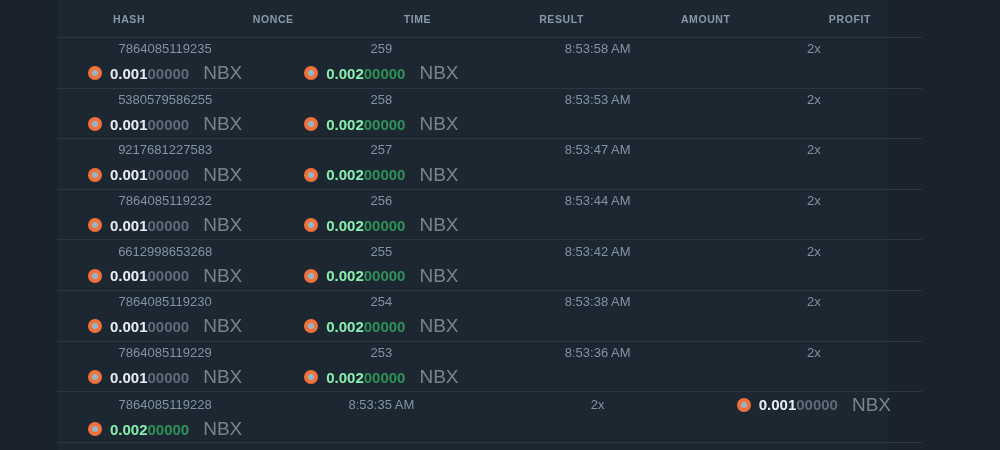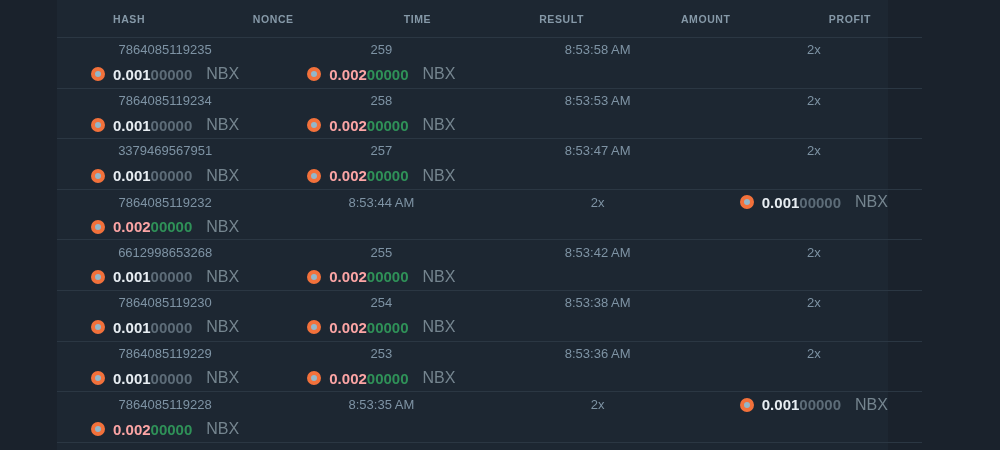--- a/index.html
+++ b/index.html
@@ -59,25 +59,25 @@
     width: 14px; height: 14px;
     border-radius: 50%;
     background: #93b7ca;
     border: 4px solid #f2713b;
     margin-right: 8px;
     flex: 0 0 auto;
   }
   .num { font-weight: bold; font-size: 15px; white-space: nowrap; }
   .num .main-white { color: #e7edf2; }
   .num .dim-gray  { color: #5d6c78; }
-  .num .main-green { color: #fca5a5; }
+  .num .main-green { color: #86efac; }
   .num .dim-green  { color: #2f9158; }
   .cur {
     color: #75858f;
-    font-size: 16px;
+    font-size: 19px;
     margin-left: 14px;
   }
 </style>
 </head>
 <body>
 
 <div class="page">
   <div class="panel">
     <div class="table">
 
@@ -102,55 +102,56 @@
       <span class="cur">NBX</span>
     </div>
     <div class="td money">
       <span class="coin"></span>
       <span class="num"><span class="main-green">0.002</span><span class="dim-green">00000</span></span>
       <span class="cur">NBX</span>
     </div>
   </div>
 
   <div class="row">
-    <div class="td">7864085119234</div>
+    <div class="td">5380579586255</div>
     <div class="td">258</div>
     <div class="td">8:53:53 AM</div>
     <div class="td">2x</div>
     <div class="td money">
       <span class="coin"></span>
       <span class="num"><span class="main-white">0.001</span><span class="dim-gray">00000</span></span>
       <span class="cur">NBX</span>
     </div>
     <div class="td money">
       <span class="coin"></span>
       <span class="num"><span class="main-green">0.002</span><span class="dim-green">00000</span></span>
       <span class="cur">NBX</span>
     </div>
   </div>
 
   <div class="row">
-    <div class="td">3379469567951</div>
+    <div class="td">9217681227583</div>
     <div class="td">257</div>
     <div class="td">8:53:47 AM</div>
     <div class="td">2x</div>
     <div class="td money">
       <span class="coin"></span>
       <span class="num"><span class="main-white">0.001</span><span class="dim-gray">00000</span></span>
       <span class="cur">NBX</span>
     </div>
     <div class="td money">
       <span class="coin"></span>
       <span class="num"><span class="main-green">0.002</span><span class="dim-green">00000</span></span>
       <span class="cur">NBX</span>
     </div>
   </div>
 
   <div class="row">
     <div class="td">7864085119232</div>
+    <div class="td">256</div>
     <div class="td">8:53:44 AM</div>
     <div class="td">2x</div>
     <div class="td money">
       <span class="coin"></span>
       <span class="num"><span class="main-white">0.001</span><span class="dim-gray">00000</span></span>
       <span class="cur">NBX</span>
     </div>
     <div class="td money">
       <span class="coin"></span>
       <span class="num"><span class="main-green">0.002</span><span class="dim-green">00000</span></span>

